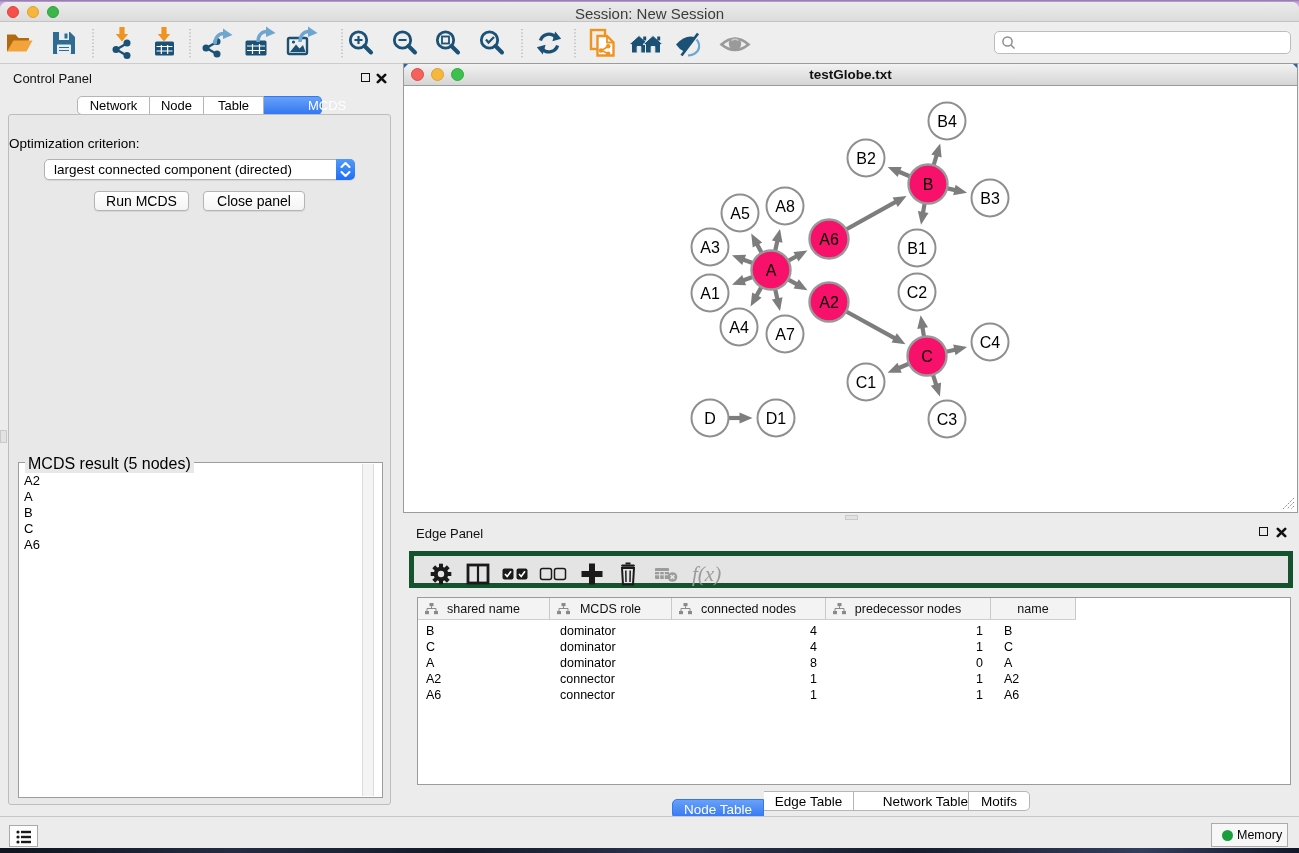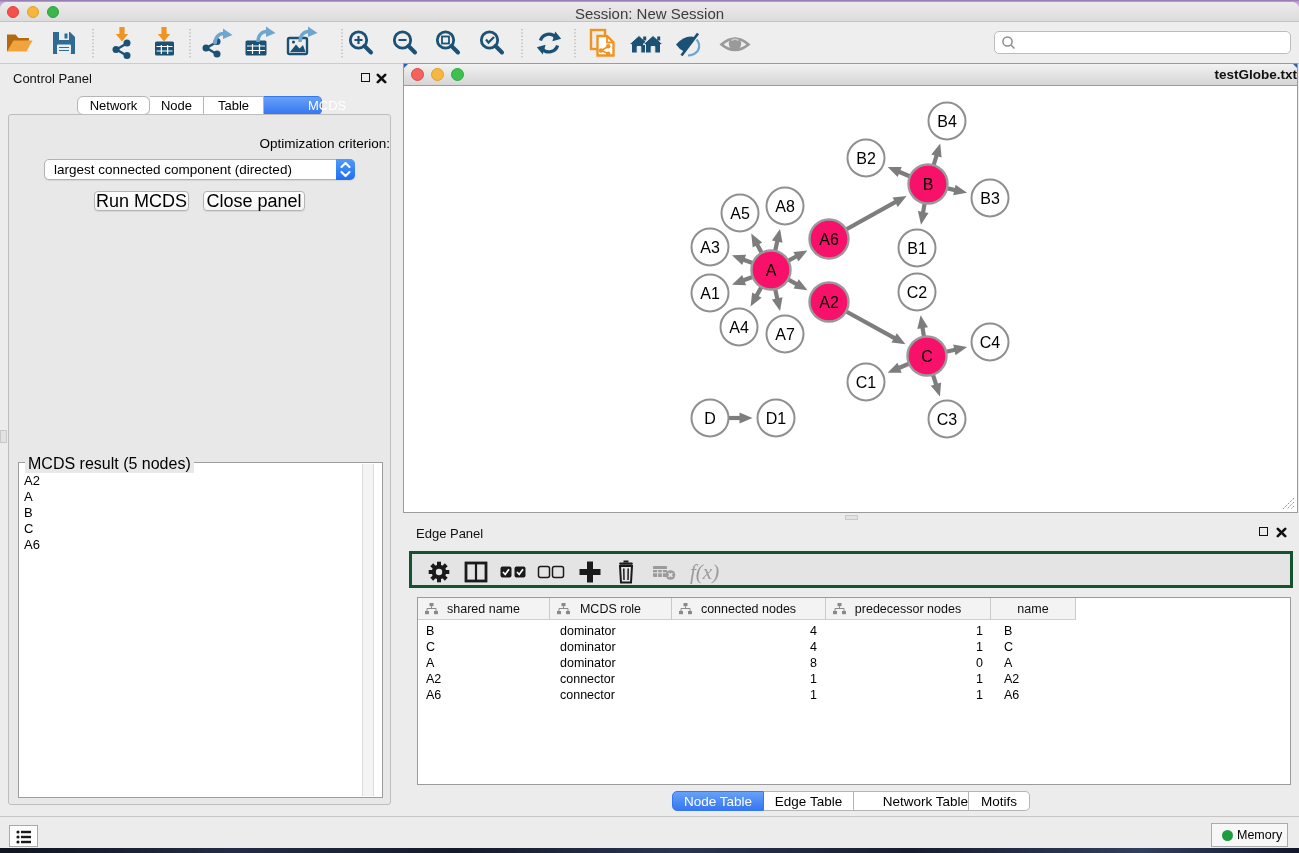--- a/index.html
+++ b/index.html
@@ -35,37 +35,37 @@
 .cptab.sel { background:linear-gradient(180deg,#68a1f8 0,#3377f2 100%); color:#fff; border-color:#3377f2;
   border-radius:0 5px 5px 0;padding-left:44px; }
 #cp-panel { left:8px; top:112px; width:383px; height:691px; border:1px solid #bdbdbd; border-radius:3px;
   background:#e8e8e8; }
 #cp-combo { left:35px; top:44px; width:311px; height:21px; background:#fff; border:1px solid #b2b2b2;
   border-radius:5px; font-size:13.5px; line-height:19px; padding-left:9px; color:#000;
   box-shadow:0 1px 1px rgba(0,0,0,0.08); }
 #cp-combo-cap { right:-1px; top:-1px; width:19px; height:21px; border-radius:0 5px 5px 0;
   background:linear-gradient(180deg,#509af7 0,#1f6ef5 100%); }
 .btn { height:20px; background:linear-gradient(180deg,#ffffff 0,#f4f4f4 100%); border:1px solid #b4b4b4;
-  border-radius:4px; font-size:18px; color:#000; text-align:center; line-height:18px;
+  border-radius:4px; font-size:14px; color:#000; text-align:center; line-height:18px;
   box-shadow:0 1px 1px rgba(0,0,0,0.08); }
 #cp-group { left:9px; top:347px; width:365px; height:336px; border:1px solid #9d9d9d; }
 #cp-group-label { left:6px; top:-8px; background:#e8e8e8; padding:0 3px; font-size:16px; color:#000; }
 #cp-list { left:0px; top:0px; width:363px; height:334px; background:#fff; font-size:13px; color:#000; }
 .cpli { padding-left:5px; height:16px; line-height:16px; }
 #cp-scroll { right:8px; top:1px; width:12px; height:332px; background:#f4f4f4;
   border-left:1px solid #dcdcdc; border-right:1px solid #dcdcdc; }
 
 #netwin { left:403px; top:61px; width:895px; height:450px; border:1px solid #9b9b9b;
   background:#ffffff; }
 #nw-title { left:0; top:0; width:893px; height:22px;
   background:linear-gradient(180deg,#f2f2f2 0,#d5d5d5 100%); border-bottom:1px solid #9b9b9b; }
 .tl2 { border-radius:50%; width:13px; height:13px; top:4px; }
-#nw-title-txt { top:3px; left:0; width:893px; text-align:right; font-size:13.5px; font-weight:700; color:#111; }
-
-#tp-toolbar { left:409px; top:549px; width:884px; height:37px; background:#e4e4e4; border:3px solid #14532d; }
+#nw-title-txt { top:3px; left:0; width:893px; text-align:center; font-size:13.5px; font-weight:700; color:#111; }
+
+#tp-toolbar { left:409px; top:549px; width:884px; height:37px; background:#e4e4e4; border:5px solid #14532d; }
 #tp-table { left:417px; top:595px; width:874px; height:188px; background:#ffffff; border:1px solid #9b9b9b; }
 .th { top:0px; height:22px; background:#f3f3f3; border-right:1px solid #c9c9c9; border-bottom:1px solid #cfcfcf;
   font-size:12.5px; color:#111; text-align:center; line-height:22px; }
 .td { font-size:12.5px; color:#000; height:16px; line-height:16px; }
 .bt { top:789px; height:20px; background:#ffffff; border:1px solid #b5b5b5; border-left:none;
   font-size:13.5px; color:#000; text-align:center; line-height:19px; }
 .bt.first { border-left:1px solid #b5b5b5; border-radius:5px 0 0 5px; }
 .bt.sel { background:linear-gradient(180deg,#68a1f8 0,#3377f2 100%); color:#fff; border-color:#3377f2; }
 .bt.last { border-radius:0 5px 5px 0; }
 
@@ -217,26 +217,26 @@
   </div>
 
   <div class="abs phdr-txt" style="left:13px; top:69px;">Control Panel</div>
   <div class="abs icon-sq" style="left:361px; top:71px;"></div>
   <svg class="abs" style="left:376px;top:71px;" width="11" height="11" viewBox="0 0 11 11">
       <g stroke="#111" stroke-width="2.6" stroke-linecap="round">
         <line x1="1.8" y1="1.8" x2="9.2" y2="9.2"></line>
         <line x1="9.2" y1="1.8" x2="1.8" y2="9.2"></line>
       </g>
     </svg>
-  <div class="abs cptab first" style="left:77px; width:73px;border-radius:6px;">Network</div>
+  <div class="abs cptab first" style="left:77px; width:73px;">Network</div>
   <div class="abs cptab" style="left:150px; width:54px;">Node</div>
   <div class="abs cptab" style="left:204px; width:60px;">Table</div>
   <div class="abs cptab sel" style="left:264px; width:58px;">MCDS</div>
   <div class="abs" id="cp-panel">
-    <div class="abs" style="left:0; top:21px; width:381px; text-align:right; font-size:13.5px; color:#000;">Optimization criterion:</div>
+    <div class="abs" style="left:0; top:21px; width:381px; text-align:left; font-size:13.5px; color:#000;">Optimization criterion:</div>
     <div class="abs" id="cp-combo">largest connected component (directed)
       <div class="abs" id="cp-combo-cap"><svg width="19" height="21" viewBox="0 0 19 21">
             <g stroke="#fff" stroke-width="2.1" fill="none" stroke-linecap="round" stroke-linejoin="round">
               <path d="M5.5,8 L9.5,4 L13.5,8"></path>
               <path d="M5.5,13 L9.5,17 L13.5,13"></path>
             </g>
           </svg></div>
     </div>
     <div class="abs btn" style="left:85px; top:76px; width:95px;">Run MCDS</div>
     <div class="abs btn" style="left:194px; top:76px; width:102px;">Close panel</div>
@@ -488,21 +488,21 @@
 <div class="abs td" style="left:142px;top:73px;">connector</div>
 <div class="abs td" style="left:254px;top:73px;width:145px;text-align:right;">1</div>
 <div class="abs td" style="left:408px;top:73px;width:157px;text-align:right;">1</div>
 <div class="abs td" style="left:586px;top:73px;">A2</div>
 <div class="abs td" style="left:8px;top:89px;">A6</div>
 <div class="abs td" style="left:142px;top:89px;">connector</div>
 <div class="abs td" style="left:254px;top:89px;width:145px;text-align:right;">1</div>
 <div class="abs td" style="left:408px;top:89px;width:157px;text-align:right;">1</div>
 <div class="abs td" style="left:586px;top:89px;">A6</div>
   </div>
-  <div class="abs bt first sel" style="left:672px; width:92px;">Node Table</div>
+  <div class="abs bt first sel" style="left:672px; width:92px;margin-top:8px;">Node Table</div>
   <div class="abs bt" style="left:764px; width:90px;">Edge Table</div>
   <div class="abs bt" style="left:854px; width:115px;text-align:right;">Network Table</div>
   <div class="abs bt last" style="left:969px; width:61px;">Motifs</div>
 
   <div class="abs" id="statusbar">
     <div class="abs" id="sb-listbtn"><svg width="29" height="22" viewBox="0 0 29 22">
           <g fill="#1a1a1a">
             <circle cx="8" cy="6" r="1.6"></circle>
             <circle cx="8" cy="11" r="1.6"></circle>
             <circle cx="8" cy="16" r="1.6"></circle>

